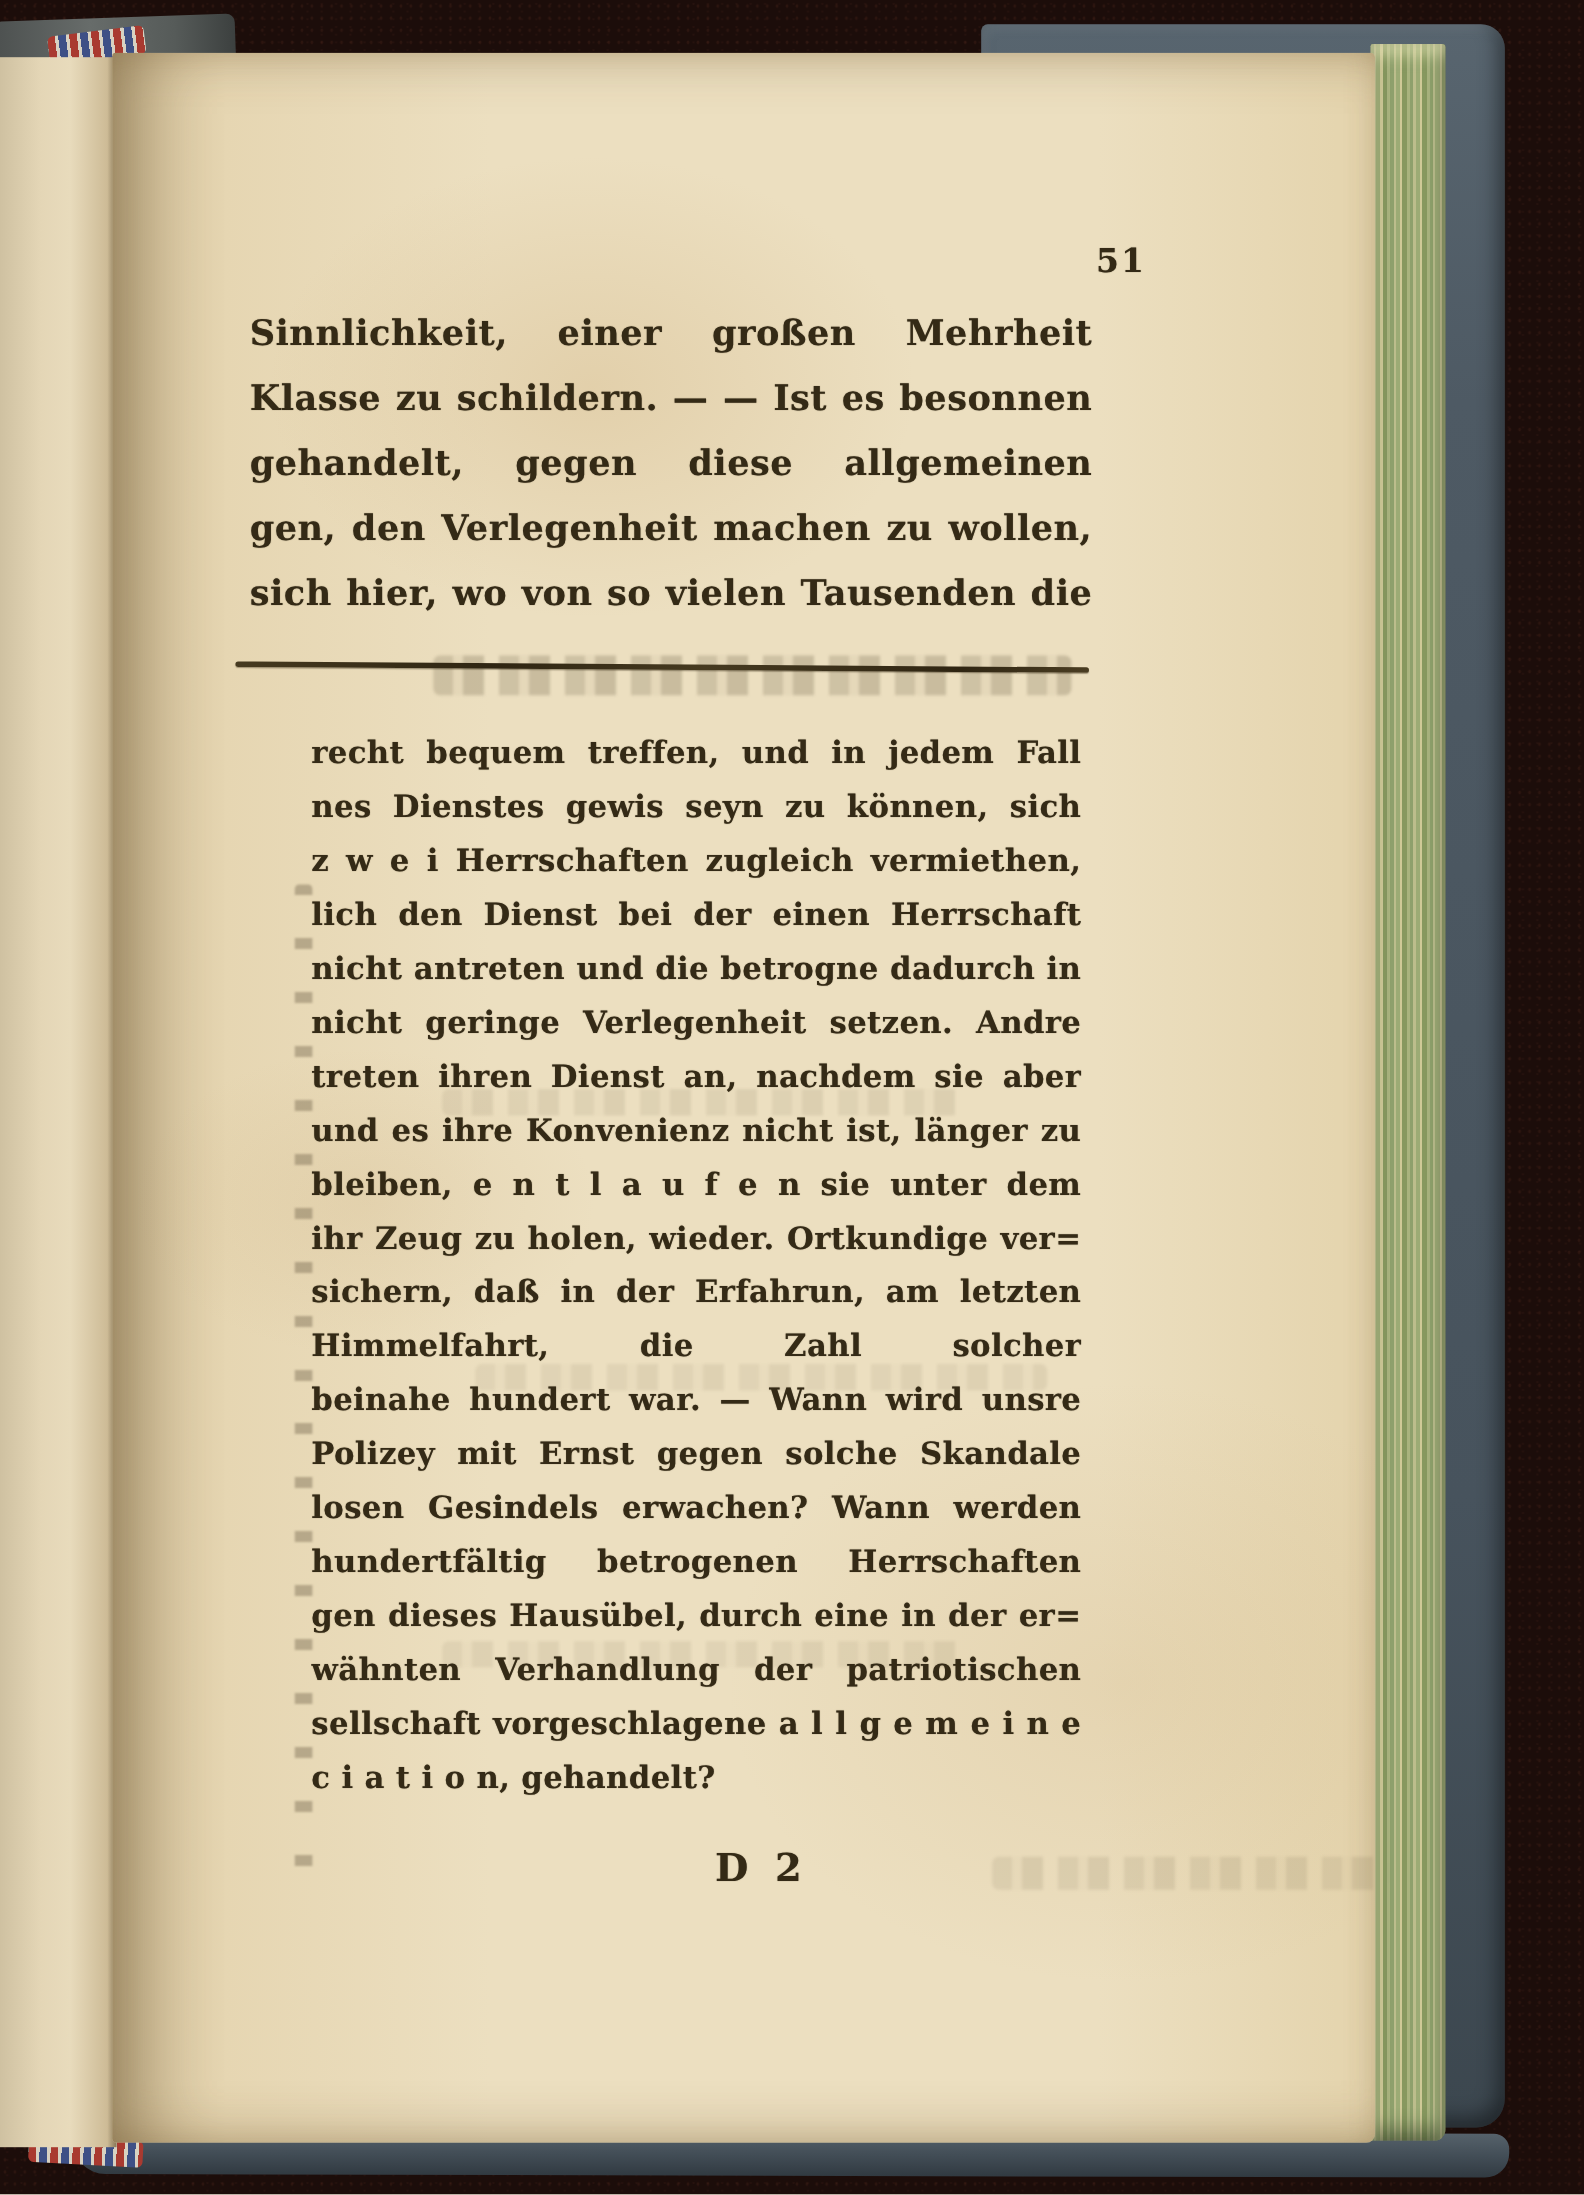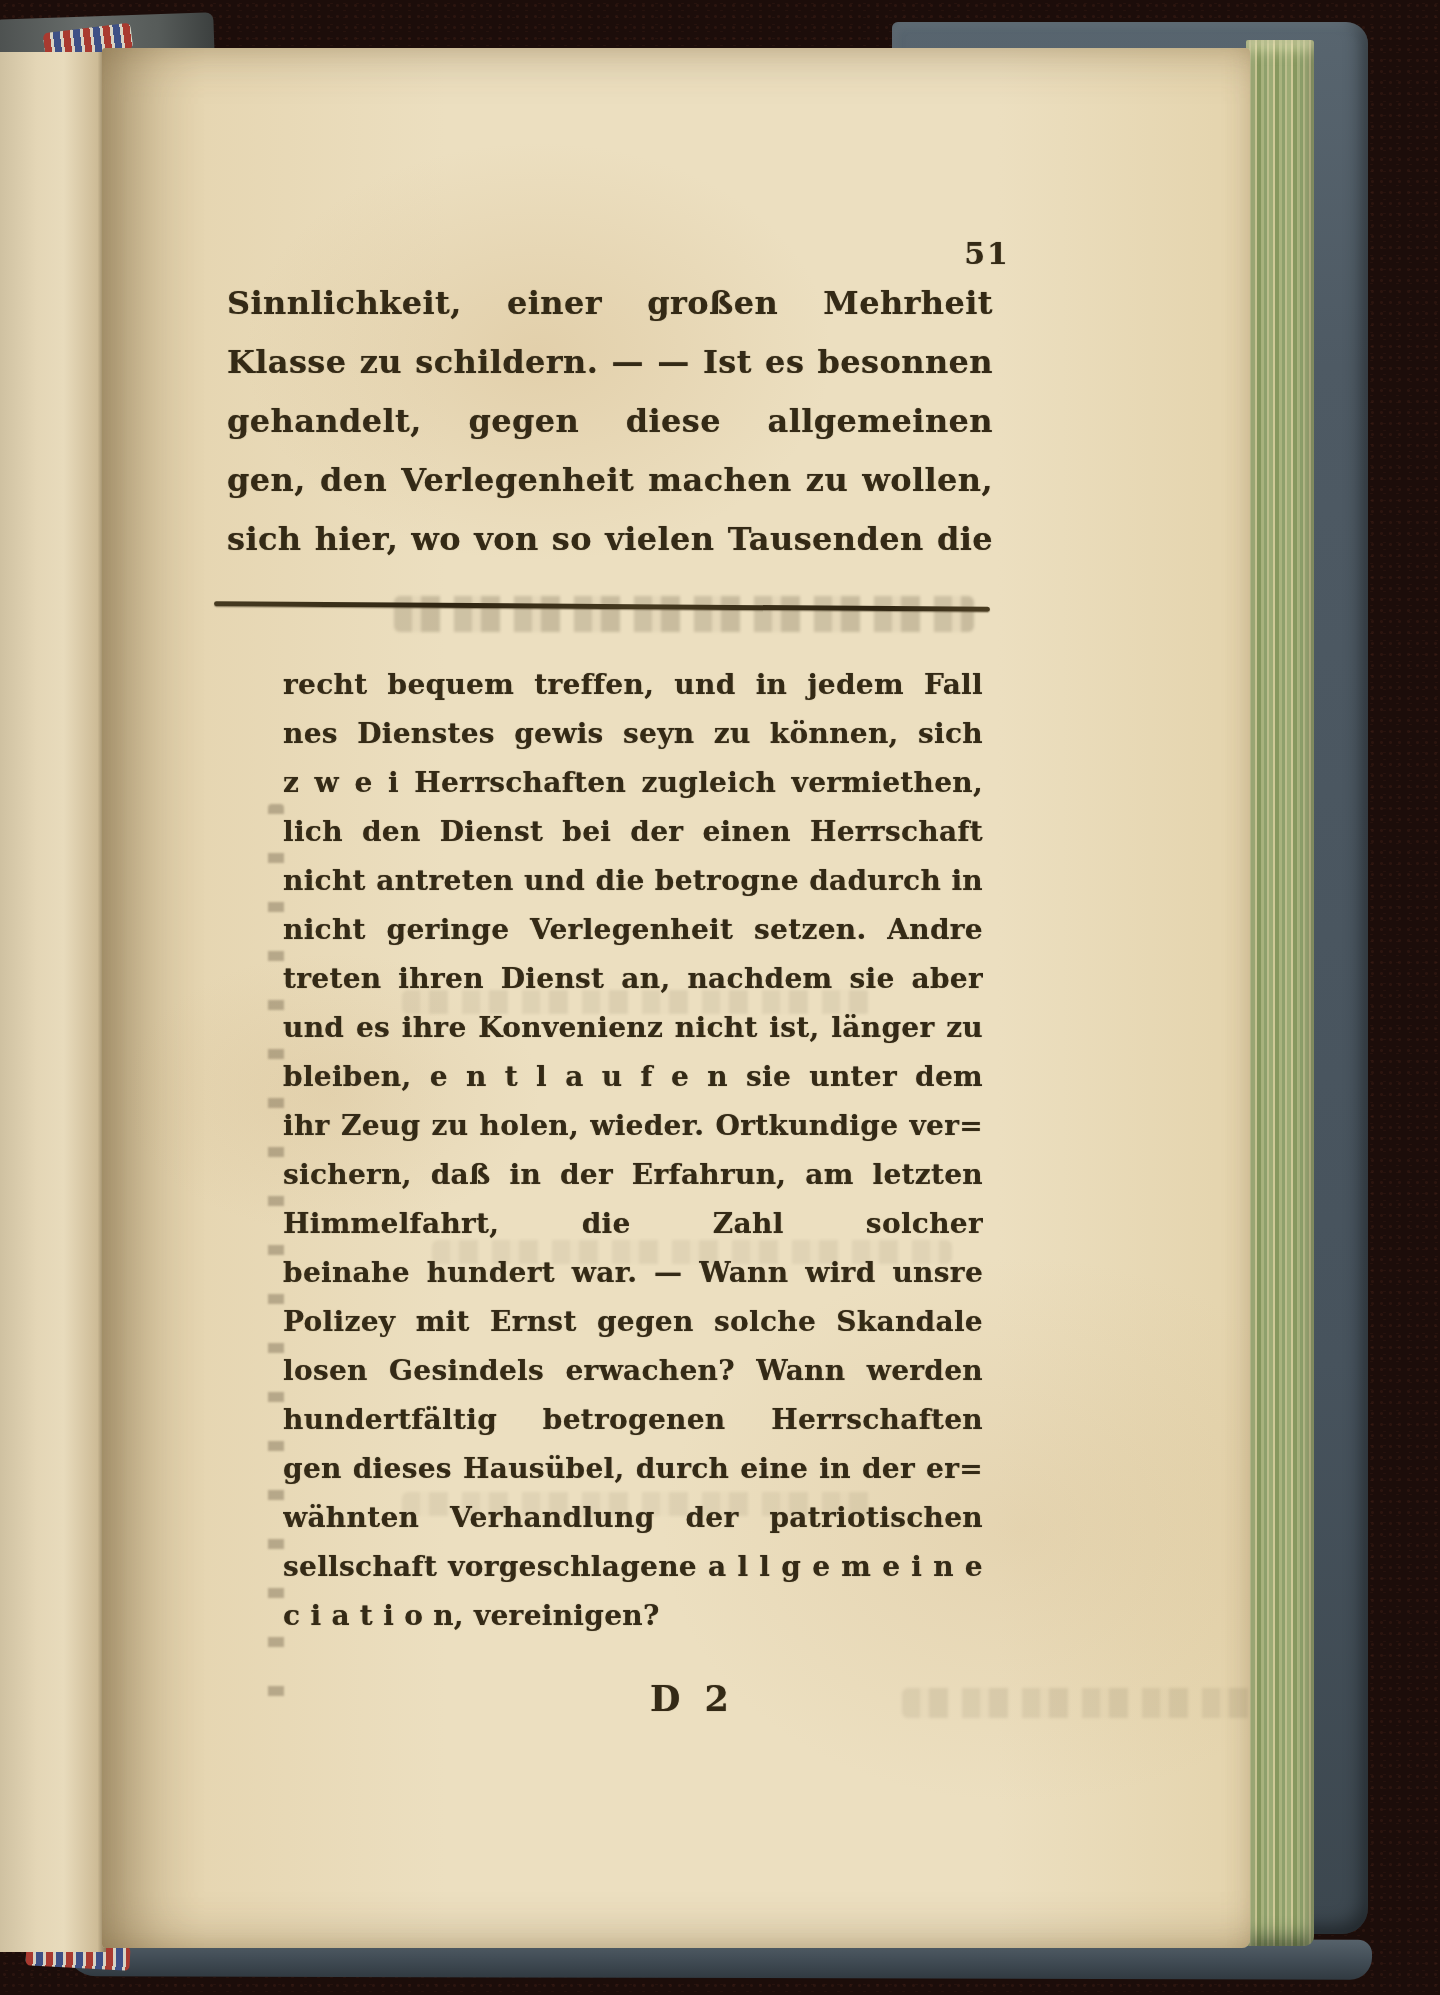--- a/index.html
+++ b/index.html
@@ -58,22 +58,22 @@
       #e9dbb9;
     border-radius:3px 4px 8px 4px;
     box-shadow:inset 46px 0 70px -28px rgba(96,76,44,.55),
                inset 0 26px 48px -30px rgba(150,120,75,.4),
                inset 0 -26px 50px -30px rgba(140,110,65,.45),
                inset -14px 0 30px -18px rgba(150,125,80,.35);
   }
   
   .ink{color:#342a16;text-shadow:0 0 1px rgba(52,42,22,.55);}
   .pageno{
-    position:absolute;left:932px;top:236px;width:110px;height:44px;
-    font-size:30px;font-weight:bold;text-align:center;letter-spacing:2px;
+    position:absolute;left:932px;top:220px;width:110px;height:44px;
+    font-size:30px;font-weight:bold;text-align:right;letter-spacing:2px;
   }
   .body-text{position:absolute;left:227px;top:274px;width:766px;}
   .bline{
     font-size:32px;font-weight:bold;line-height:59px;height:59px;
     text-align:justify;text-align-last:justify;letter-spacing:.4px;overflow:hidden;
   }
   .rule{
     position:absolute;left:214px;top:604px;width:776px;height:5px;
     background:linear-gradient(90deg,#463a20,#2f2512 30%,#463a20 55%,#2f2512 85%,#4a3d22);
     border-radius:3px;transform:rotate(.4deg);
@@ -153,18 +153,18 @@
     <div class="fline ink">ihr Zeug zu holen, wieder.  Ortkundige ver=</div>
     <div class="fline ink">sichern, daß in der Erfahrun, am letzten</div>
     <div class="fline ink">Himmelfahrt, die Zahl solcher Betrügerinnen</div>
     <div class="fline ink">beinahe hundert war. — Wann wird unsre</div>
     <div class="fline ink">Polizey mit Ernst gegen solche Skandale des</div>
     <div class="fline ink">losen Gesindels erwachen? Wann werden die</div>
     <div class="fline ink">hundertfältig betrogenen Herrschaften sich ge=</div>
     <div class="fline ink">gen dieses Hausübel, durch eine in der er=</div>
     <div class="fline ink">wähnten Verhandlung der patriotischen Ge=</div>
     <div class="fline ink">sellschaft vorgeschlagene a l l g e m e i n e  A s s o=</div>
-    <div class="fline ink last">c i a t i o n, vereinigen?</div>
+    <div class="fline ink last">c i a t i o n, gehandelt?</div>
   </div>
 
   <div class="signature ink">D 2</div>
 
 </div>
 
 </body></html>

